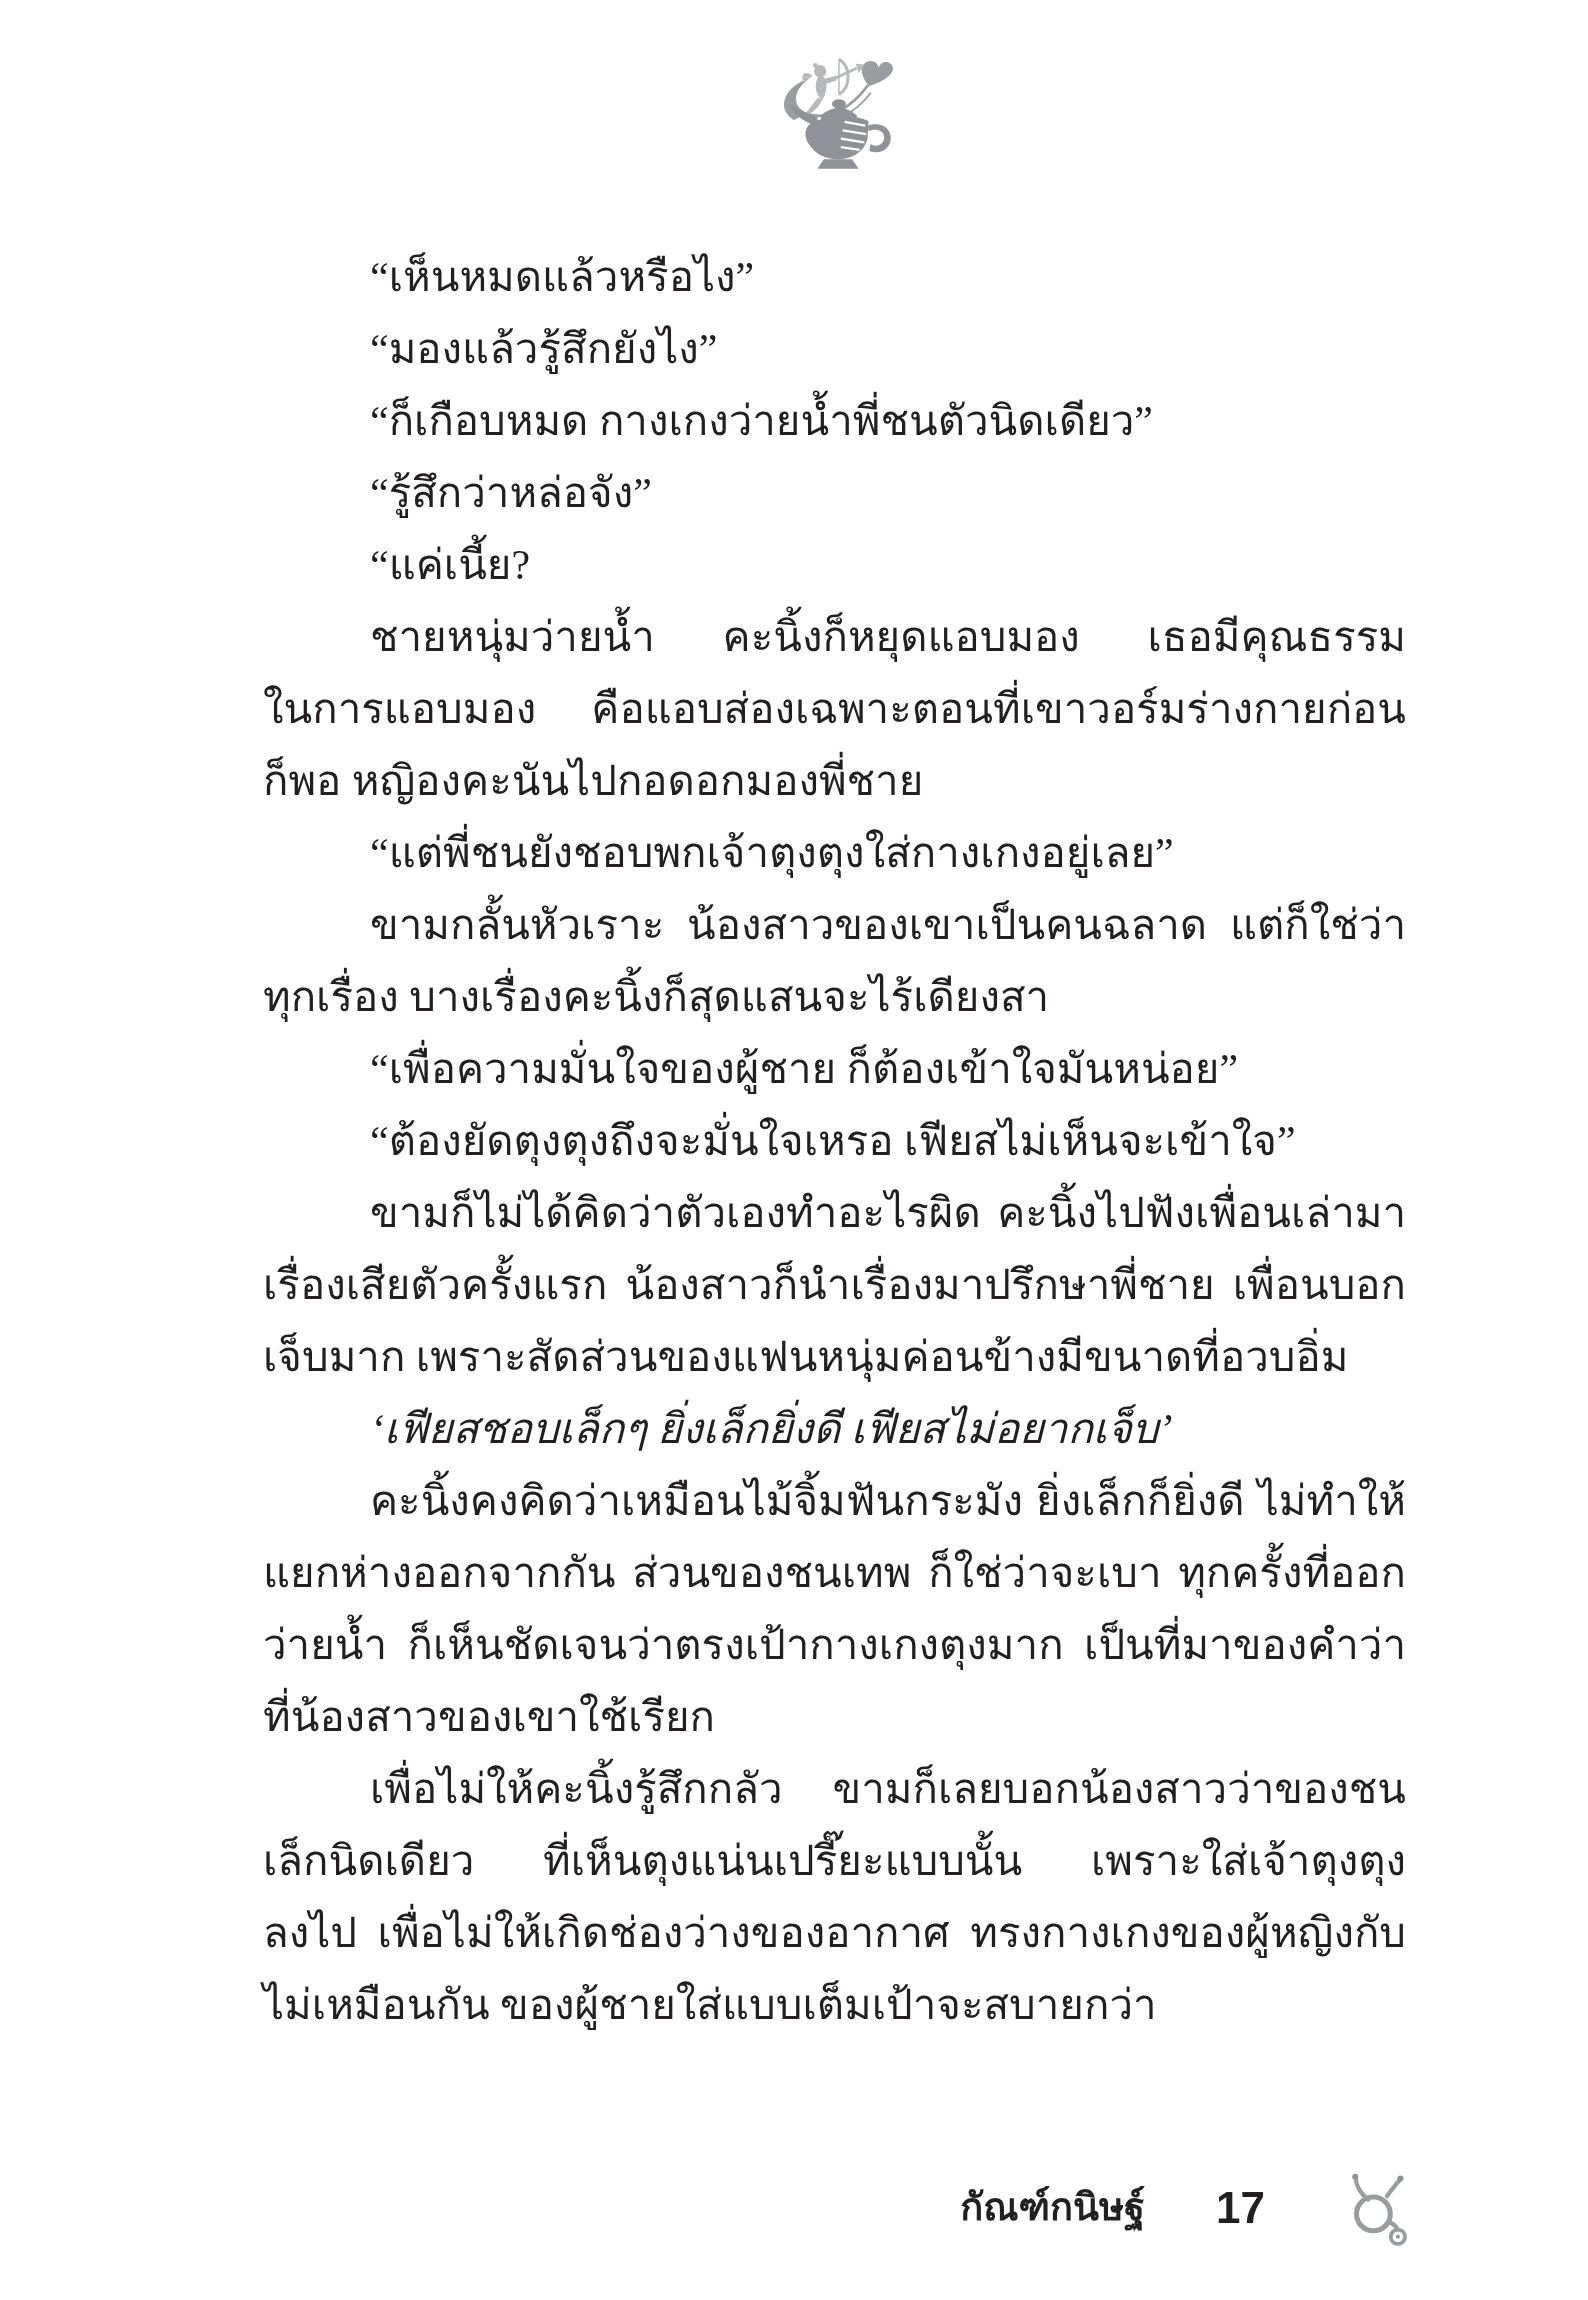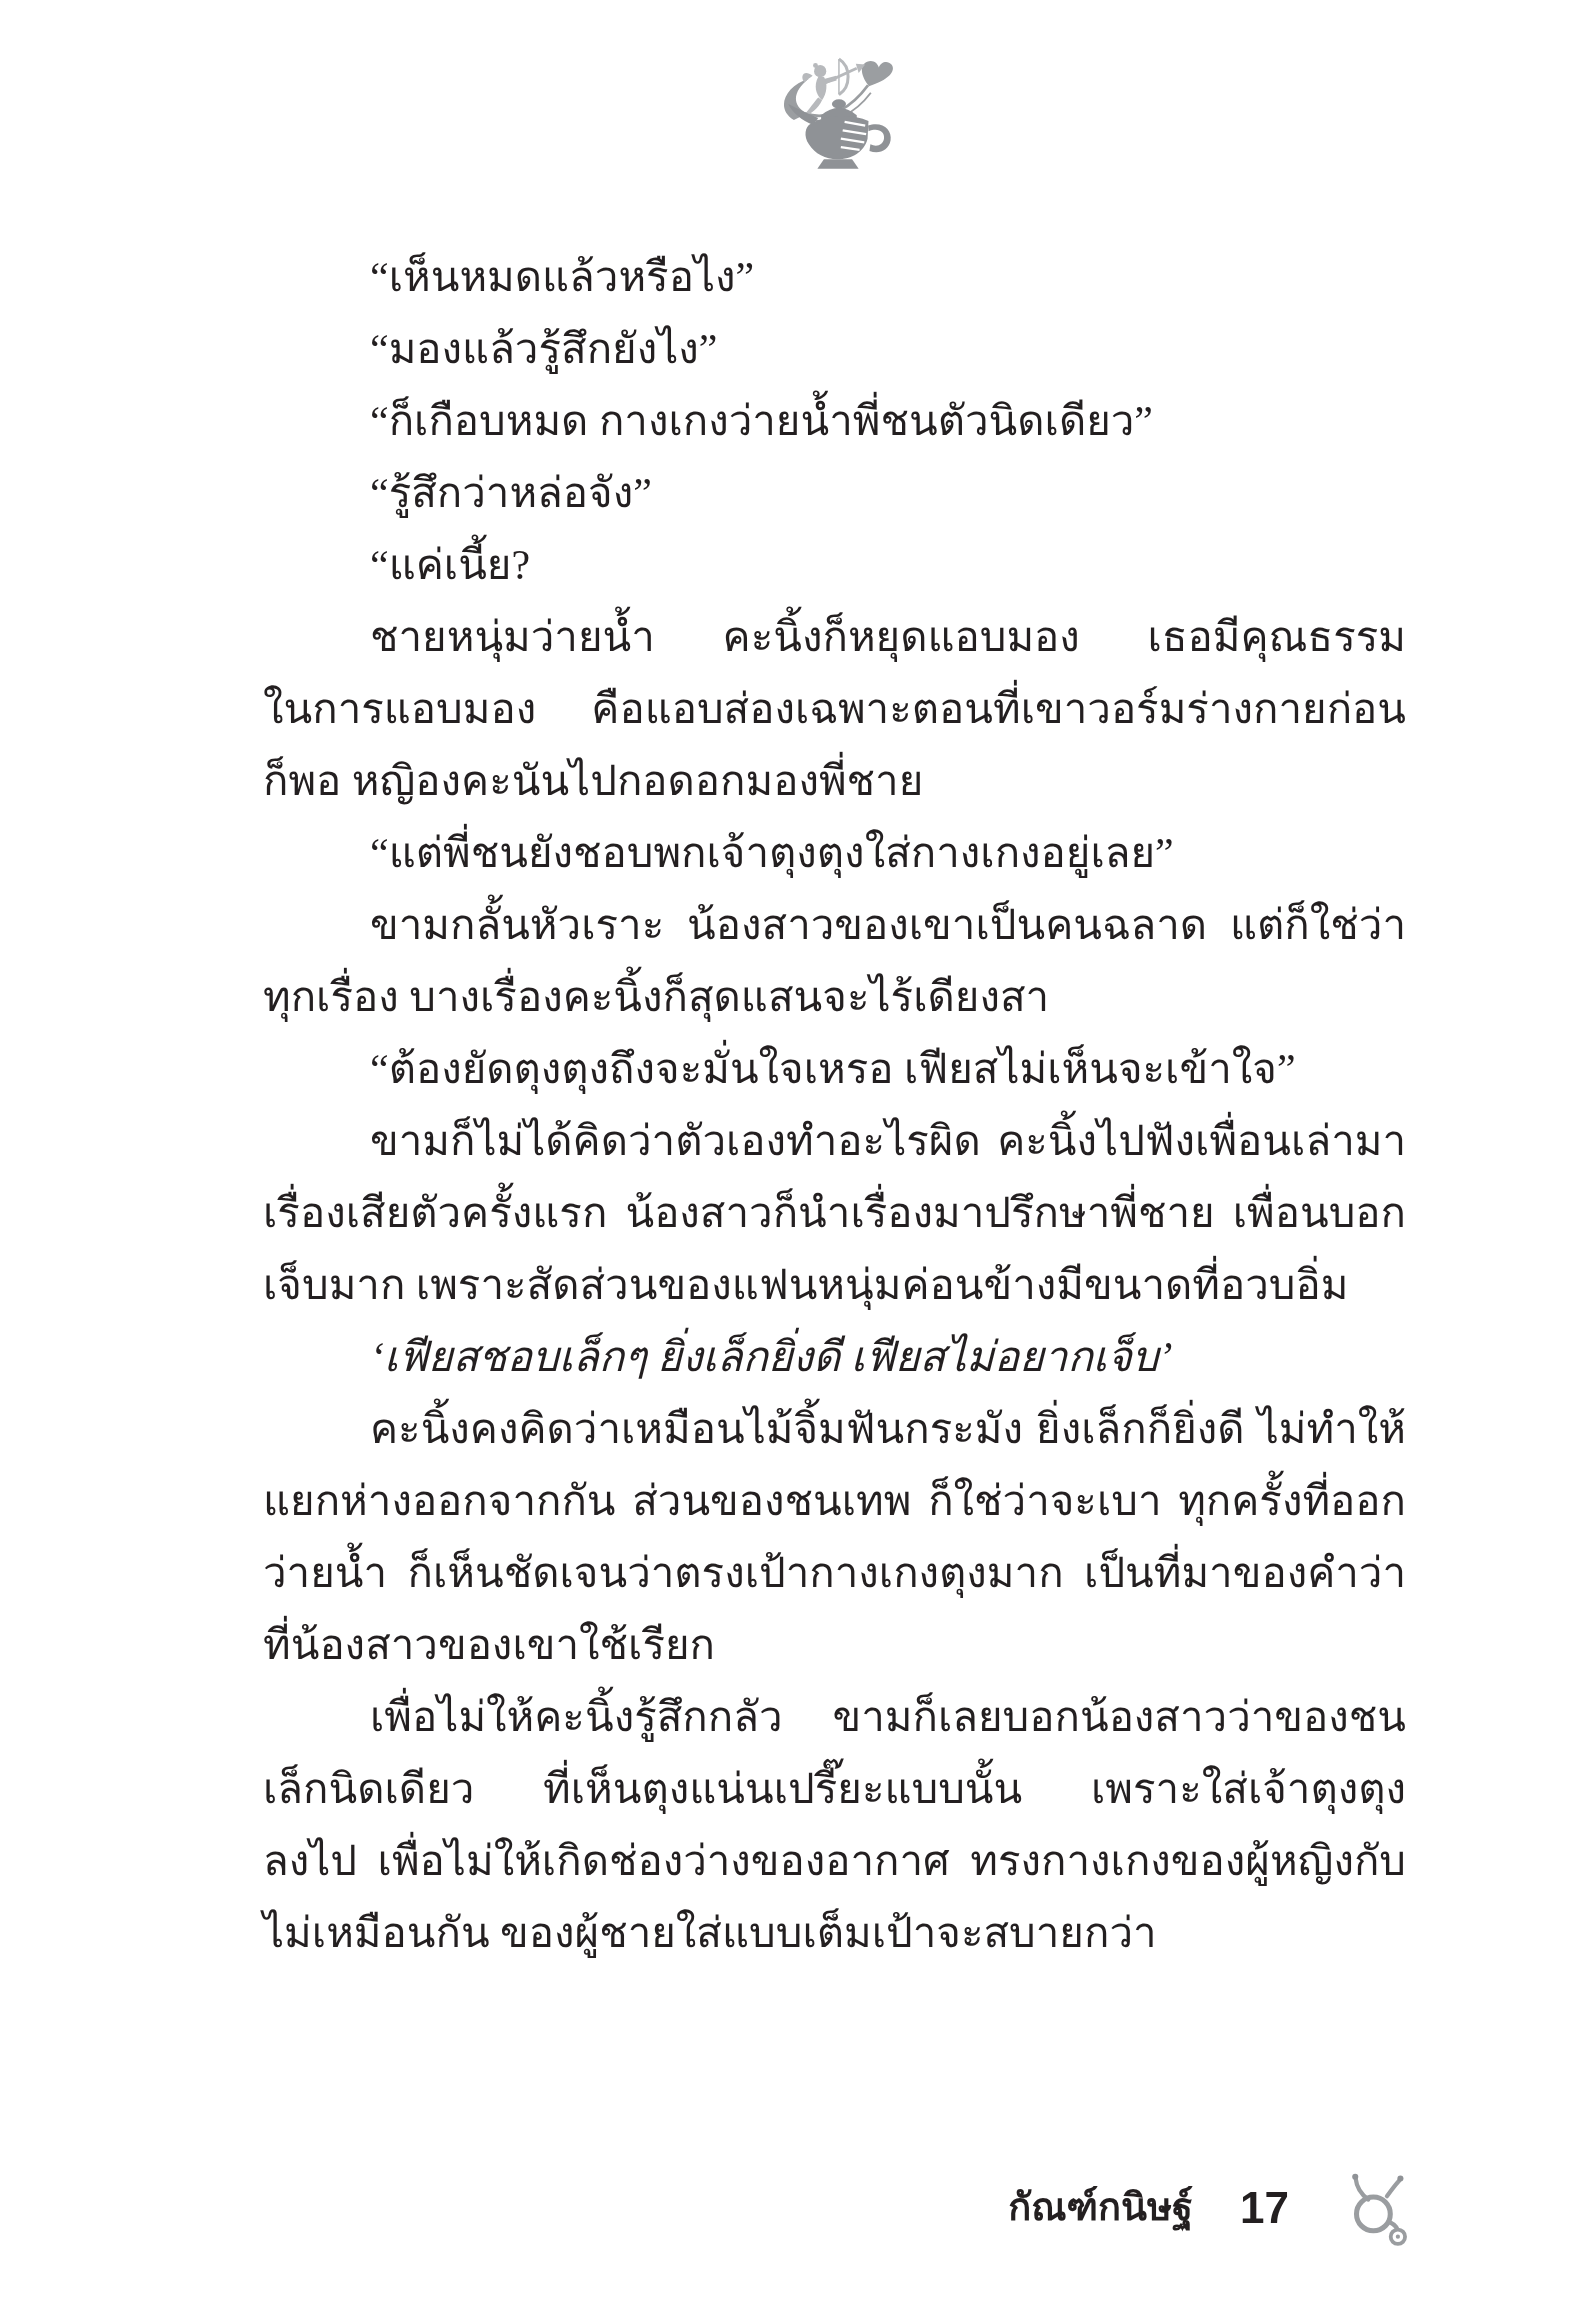--- a/index.html
+++ b/index.html
@@ -31,21 +31,21 @@
     text-align:left;
   }
   .line.indent{padding-left:107px;}
   .line.italic{font-style:italic;}
   .line.justify{
     white-space:normal;overflow:hidden;
     text-align:justify;text-align-last:justify;
   }
   .footer{
     position:absolute;left:0;top:2161px;width:1419px;height:93px;
-    display:flex;justify-content:flex-end;align-items:center;
+    display:flex;justify-content:flex-end;align-items:center;gap:24px;
   }
   .footer .book-title{
     font-weight:700;font-size:38px;line-height:93px;
   }
   .footer .page-num{
     font-weight:700;font-size:44px;margin-left:47px;
     font-family:"Liberation Sans","DejaVu Sans",sans-serif;
   }
   .footer .steth{
     width:76px;height:80px;margin-left:54px;
@@ -96,20 +96,21 @@
       <div class="line indent">“มองแล้วรู้สึกยังไง”</div>
       <div class="line indent">“ก็เกือบหมด กางเกงว่ายน้ำพี่ชนตัวนิดเดียว”</div>
       <div class="line indent">“รู้สึกว่าหล่อจัง”</div>
       <div class="line indent">“แค่เนี้ย?</div>
       <div class="line indent justify">ชายหนุ่มว่ายน้ำ คะนิ้งก็หยุดแอบมอง เธอมีคุณธรรมประจำใจ</div>
       <div class="line justify">ในการแอบมอง คือแอบส่องเฉพาะตอนที่เขาวอร์มร่างกายก่อนลงสระ</div>
       <div class="line">ก็พอ หญิองคะนันไปกอดอกมองพี่ชาย</div>
       <div class="line indent">“แต่พี่ชนยังชอบพกเจ้าตุงตุงใส่กางเกงอยู่เลย”</div>
       <div class="line indent justify">ขามกลั้นหัวเราะ น้องสาวของเขาเป็นคนฉลาด แต่ก็ใช่ว่าจะฉลาด</div>
       <div class="line">ทุกเรื่อง บางเรื่องคะนิ้งก็สุดแสนจะไร้เดียงสา</div>
+      <div class="line indent">“เพื่อความมั่นใจของผู้ชาย ก็ต้องเข้าใจมันหน่อย”</div>
       <div class="line indent">“ต้องยัดตุงตุงถึงจะมั่นใจเหรอ เฟียสไม่เห็นจะเข้าใจ”</div>
       <div class="line indent justify">ขามก็ไม่ได้คิดว่าตัวเองทำอะไรผิด คะนิ้งไปฟังเพื่อนเล่ามา</div>
       <div class="line justify">เรื่องเสียตัวครั้งแรก น้องสาวก็นำเรื่องมาปรึกษาพี่ชาย เพื่อนบอกว่า</div>
       <div class="line">เจ็บมาก เพราะสัดส่วนของแฟนหนุ่มค่อนข้างมีขนาดที่อวบอิ่ม</div>
       <div class="line indent italic">‘เฟียสชอบเล็กๆ ยิ่งเล็กยิ่งดี เฟียสไม่อยากเจ็บ’</div>
       <div class="line indent justify">คะนิ้งคงคิดว่าเหมือนไม้จิ้มฟันกระมัง ยิ่งเล็กก็ยิ่งดี ไม่ทำให้ฟัน</div>
       <div class="line justify">แยกห่างออกจากกัน ส่วนของชนเทพ ก็ใช่ว่าจะเบา ทุกครั้งที่ออกมา</div>
       <div class="line justify">ว่ายน้ำ ก็เห็นชัดเจนว่าตรงเป้ากางเกงตุงมาก เป็นที่มาของคำว่า ‘ตุงตุง’</div>
       <div class="line">ที่น้องสาวของเขาใช้เรียก</div>
       <div class="line indent justify">เพื่อไม่ให้คะนิ้งรู้สึกกลัว ขามก็เลยบอกน้องสาวว่าของชนเทพนั้น</div>

